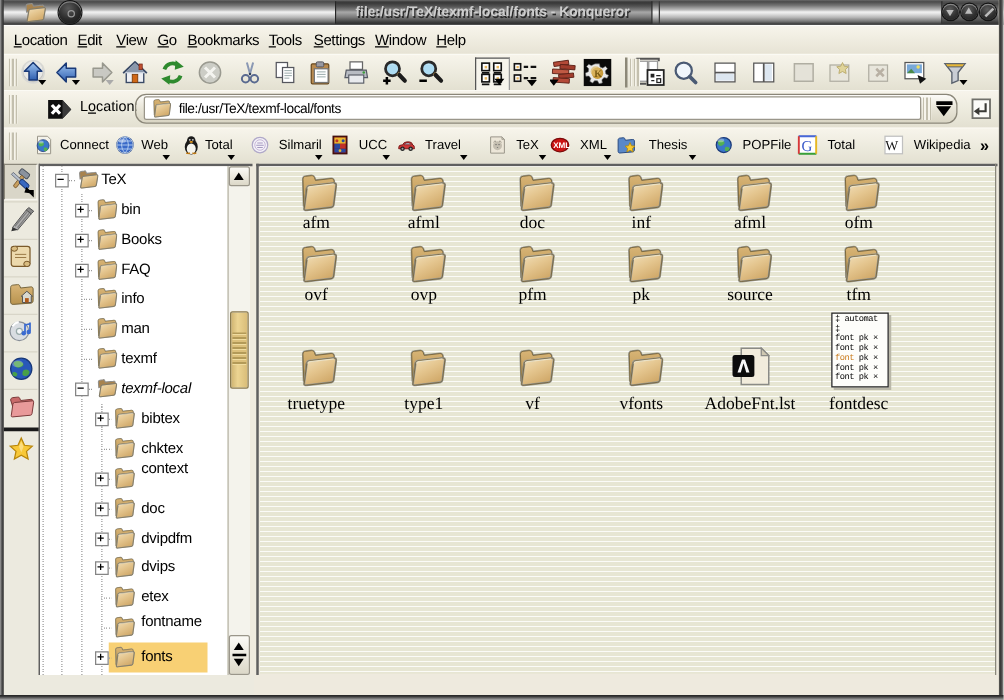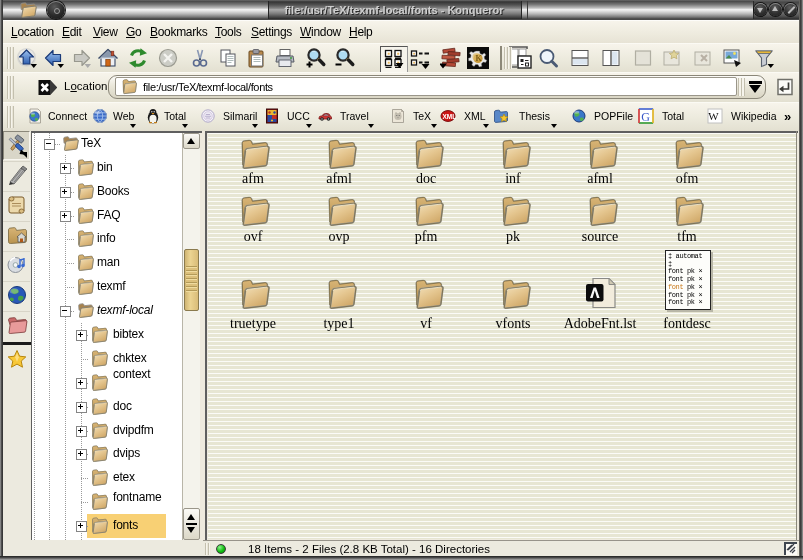--- a/index.html
+++ b/index.html
@@ -632,29 +632,20 @@
         <div class="fl">‡</div>
         <div class="fl">font pk ×</div>
         <div class="fl">font pk ×</div>
         <div class="fl"><span class="or">font</span> pk ×</div>
         <div class="fl">font pk ×</div>
         <div class="fl">font pk ×</div>
       </div>
     <div class="fitem" style="left:434px;top:183px;width:90px">fontdesc</div>
   </div>
   <div id="mvright" class="abs"></div>
-  <div id="statusbar" class="abs">
-    <div class="grip" style="left:2px;top:2px;height:12px;width:6px"></div>
-    <div style="position:absolute;left:13px;top:3px;width:10px;height:10px;border-radius:50%;background:radial-gradient(circle at 35% 30%,#8cf08c 0,#10c010 55%,#0a7a0a 100%);border:1px solid #3a3a3a;box-sizing:border-box"></div>
-    <div id="stattext2" style="position:absolute;left:45px;top:2px;font-size:11.5px;color:#000">18 Items - 2 Files (2.8 KB Total) - 16 Directories</div>
-    <div style="position:absolute;left:581px;top:1px;width:13px;height:13px;background:#fbfaf6;border-left:2px solid #3f4650;border-top:2px solid #3f4650;box-sizing:border-box"></div>
-<svg style="position:absolute;left:581px;top:1px" width="13" height="13">
-        <path d="M10 2 L4 8 M11 5 L6 10 M8 3 L3 8 M11 8 L8 11" stroke="#3a3f48" stroke-width="1.3"></path>
-      </svg>
-  </div>
   <div id="bottomleft" class="abs"></div>
   <div id="bl" class="abs"></div>
   <div id="br" class="abs"></div>
   <div id="bb" class="abs"></div>
   <svg width="0" height="0" style="position:absolute">
     <defs>
       <linearGradient id="fback" x1="0" y1="0" x2="0" y2="1">
         <stop offset="0" stop-color="#d8b476"></stop>
           <stop offset="1" stop-color="#b8934e"></stop>
       </linearGradient>

